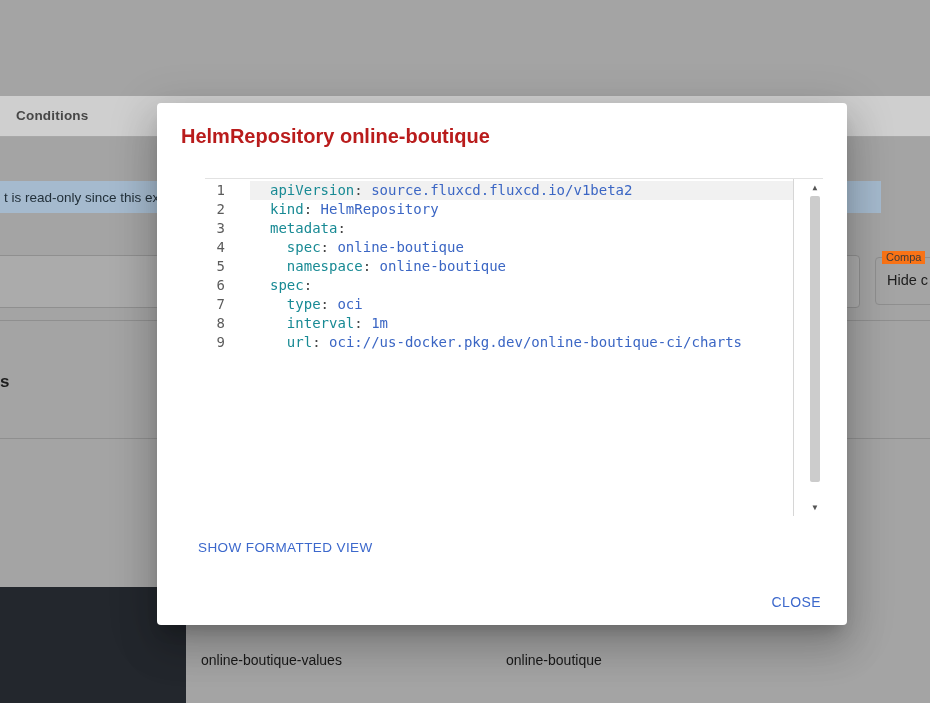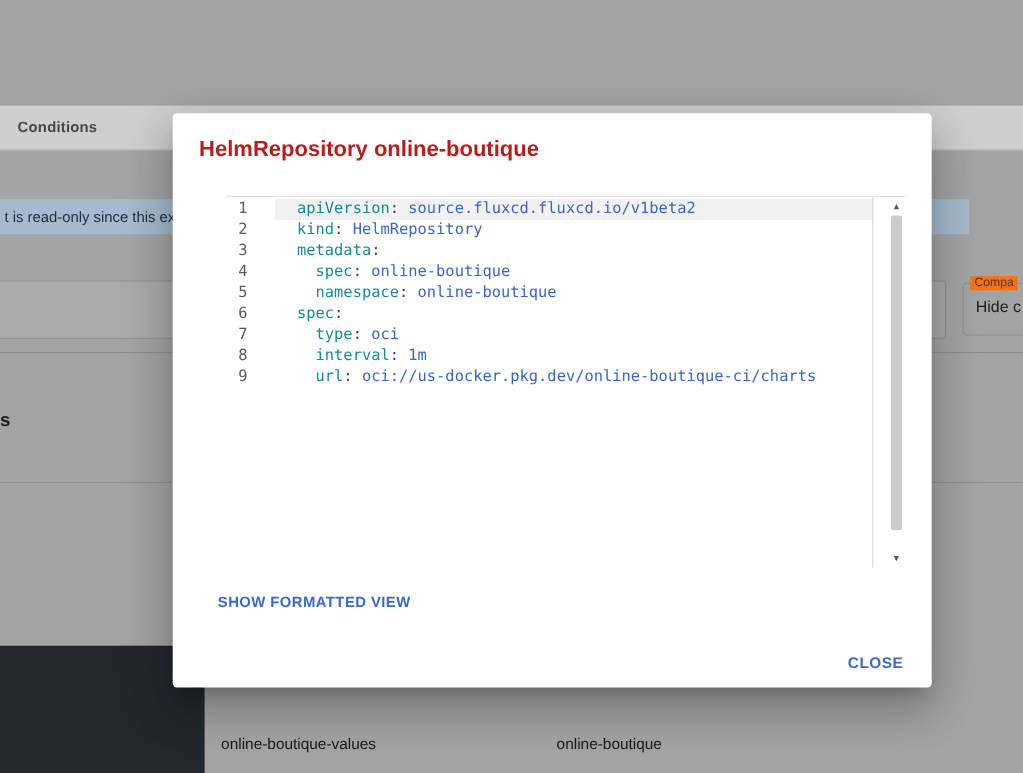--- a/index.html
+++ b/index.html
@@ -28,21 +28,21 @@
   .select-value { position:absolute; left:11px; top:14px; font-size:14.5px; color:#1d1d1d; white-space:nowrap; }
 
   .divider { position:absolute; left:0; width:930px; height:1px; background:#8f8f8f; }
   .divider.d1 { top:320px; }
   .divider.d2 { top:438px; }
 
   .heading-frag { position:absolute; left:0; top:372px; font-size:17px; font-weight:700; color:#1d1d1d; }
 
   .dark-panel { position:absolute; left:0; top:587px; width:186px; height:116px; background:var(--dark-panel-bg, #23272d); }
 
-  .row-cell { position:absolute; top:668px; font-size:14px; color:#181818; white-space:nowrap; }
+  .row-cell { position:absolute; top:652px; font-size:14px; color:#181818; white-space:nowrap; }
   .row-cell.c1 { left:201px; }
   .row-cell.c2 { left:506px; }
 
   
   .dialog { position:absolute; left:157px; top:103px; width:690px; height:522px; background:#ffffff; border-radius:4px;
             box-shadow:0 11px 15px -7px rgba(0,0,0,.2), 0 24px 38px 3px rgba(0,0,0,.14), 0 9px 46px 8px rgba(0,0,0,.12); }
   .dialog-title { position:absolute; left:24px; top:22px; font-size:20px; font-weight:700; color:#b91c1c; white-space:nowrap; }
 
   .code-area { position:absolute; left:48px; top:75px; width:618px; height:338px; border-top:1px solid #e2e2e2;
                font-family:"DejaVu Sans Mono", monospace; font-size:14px; line-height:19px; padding-top:2px; background:#fff; }
@@ -55,21 +55,21 @@
   .tok-v { color:var(--yaml-value, #3b66c4); }
 
   .code-right-line { position:absolute; top:0; bottom:0; right:29px; width:1px; background:#d6d6d6; }
   .code-scrollbar { position:absolute; top:1px; right:0; width:16px; bottom:0; }
   .scroll-arrow { position:absolute; left:0; width:16px; text-align:center; font-size:8px; color:#555; cursor:pointer; line-height:10px; }
   .scroll-arrow.up { top:3px; }
   .scroll-arrow.down { bottom:3px; }
   .scroll-thumb { position:absolute; top:16px; left:3px; width:10px; height:286px; background:#cccccc; border-radius:2px; cursor:pointer; }
 
   .dlg-btn { position:absolute; background:none; border:none; font-family:"Liberation Sans", sans-serif;
-             color:var(--accent-blue, #3c68cc); letter-spacing:0.4px; cursor:pointer; font-weight:700; }
+             color:var(--accent-blue, #3c68cc); letter-spacing:0.4px; cursor:pointer; font-weight:400; }
   .show-formatted { left:33px; top:429px; padding:8px; font-size:13.5px; }
   .close-btn { right:16px; top:483px; padding:8px 10px; font-size:14px; }
 </style>
 </head>
 <body>
 
 <div class="canvas">
 
 
   <div class="tabbar">

